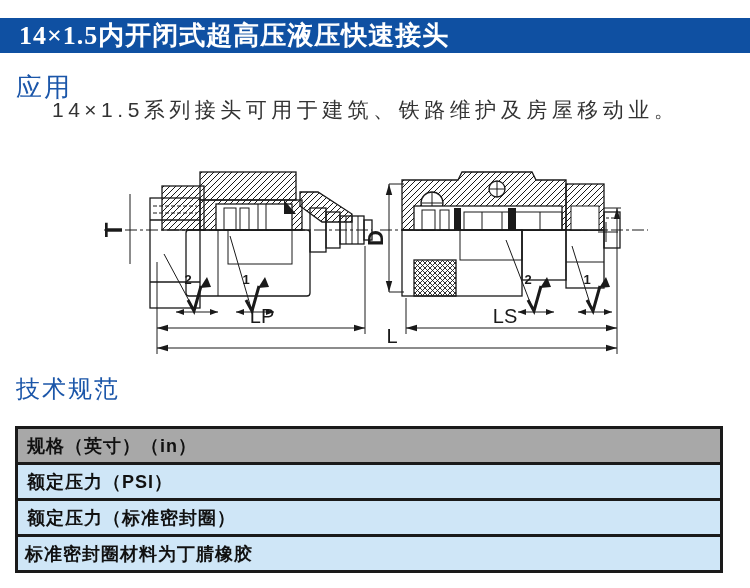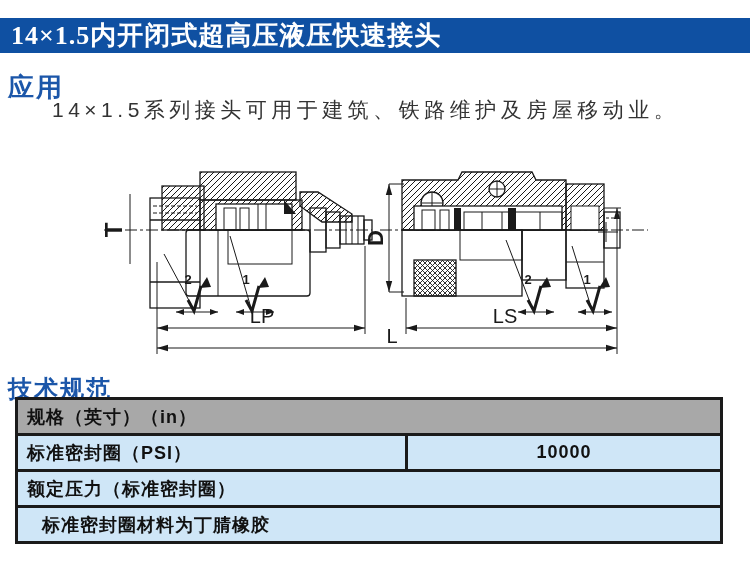--- a/index.html
+++ b/index.html
@@ -7,44 +7,44 @@
     --table-header-bg:#a8a8a8; --table-row-bg:#cfe6f7; --table-border:#1a1a1a; --ink:#1a1a1a;
   }
   html,body{margin:0;padding:0;}
   body{width:750px;height:588px;background:#ffffff;position:relative;overflow:hidden;
        font-family:"Liberation Sans","DejaVu Sans",sans-serif;}
   .titlebar{
     position:absolute;left:0;top:18px;width:750px;height:35px;
     background:var(--bar-bg);color:var(--bar-text);
     font-family:"Liberation Serif","DejaVu Serif",serif;
     font-weight:bold;font-size:26px;line-height:35px;
-    padding-left:11px;letter-spacing:1px;box-sizing:border-box;white-space:nowrap;
+    padding-left:19px;letter-spacing:1px;box-sizing:border-box;white-space:nowrap;
   }
   .section-heading{
-    position:absolute;left:8px;color:var(--heading);font-weight:bold;letter-spacing:2px;text-align:center;
+    position:absolute;left:16px;color:var(--heading);font-weight:normal;letter-spacing:2px;text-align:center;
   }
   #app-heading{top:70px;font-size:26px;}
   #spec-heading{top:373px;font-size:24px;}
   .body-text{
     position:absolute;left:52px;top:96px;font-size:21px;color:var(--body-text);
     letter-spacing:4.5px;white-space:nowrap;
   }
   #drawing{position:absolute;left:0;top:158px;}
   .spec-table{
-    position:absolute;left:15px;top:397px;width:708px;box-sizing:border-box;
+    position:absolute;left:15px;top:426px;width:708px;box-sizing:border-box;
     border:3px solid var(--table-border);font-size:18px;font-weight:bold;color:#111;
     letter-spacing:1px;
   }
   .spec-table .trow{display:flex;height:33px;background:var(--table-row-bg);}
   .spec-table .trow.header{background:var(--table-header-bg);}
   .spec-table .trow + .trow{border-top:3px solid var(--table-border);}
   .tcell-label{width:387px;display:flex;align-items:center;padding-left:9px;box-sizing:border-box;}
   .tcell-value{flex:1;display:flex;align-items:center;justify-content:center;
                border-left:3px solid var(--table-border);}
-  .tcell-note{flex:1;display:flex;align-items:center;padding-left:24px;}
+  .tcell-note{flex:1;display:flex;align-items:center;padding-left:7px;}
   svg text{font-family:"Liberation Sans","DejaVu Sans",sans-serif;}
 </style>
 </head>
 <body>
 
 <div class="titlebar">14×1.5内开闭式超高压液压快速接头</div>
 
 <div id="app-heading" class="section-heading">应用</div>
 
 <div class="body-text">14×1.5系列接头可用于建筑、铁路维护及房屋移动业。</div>
@@ -209,22 +209,21 @@
   </g>
 </svg>
 
 <div id="spec-heading" class="section-heading">技术规范</div>
 
 <div class="spec-table">
   <div class="trow header">
     <div class="tcell-label">规格（英寸）（in）</div>
   </div>
   <div class="trow">
-    <div class="tcell-label">标准密封圈（PSI）</div>
-    <div class="tcell-value">10000</div>
+    <div class="tcell-label">额定压力（PSI）</div>
   </div>
   <div class="trow">
     <div class="tcell-label">额定压力（标准密封圈）</div>
   </div>
   <div class="trow">
     <div class="tcell-note">标准密封圈材料为丁腈橡胶</div>
   </div>
 </div>
 
 </body></html>

